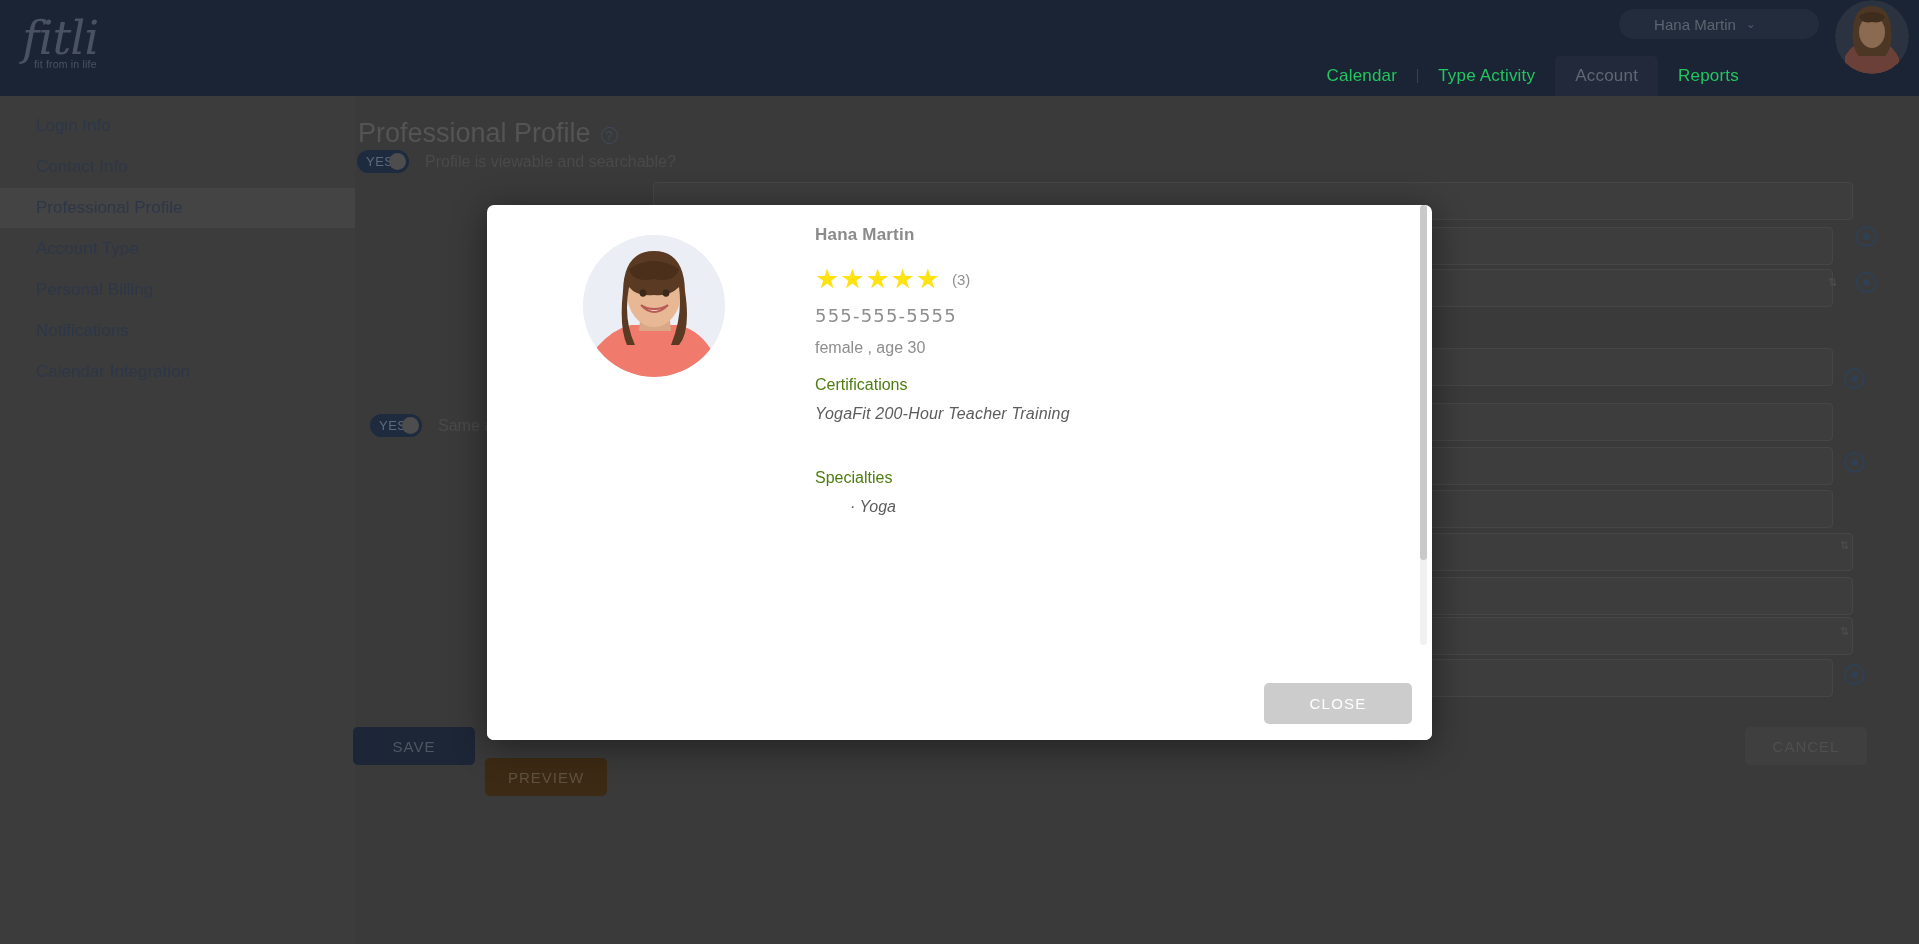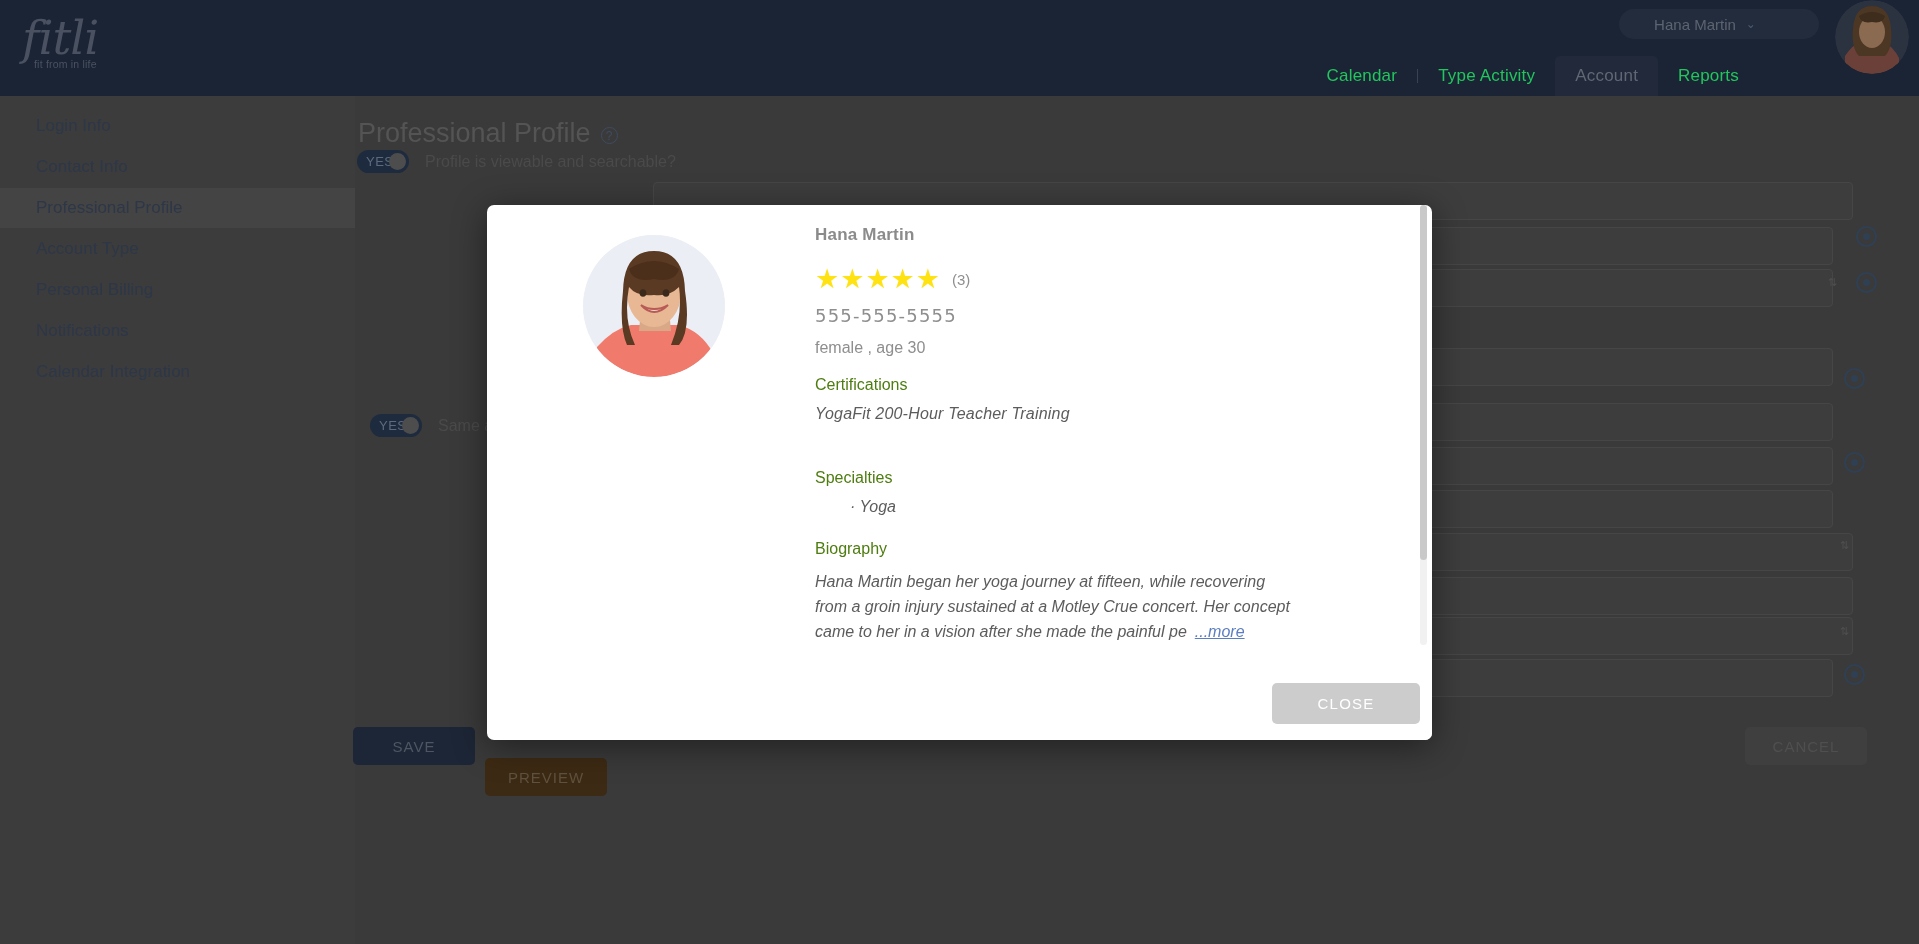--- a/index.html
+++ b/index.html
@@ -247,21 +247,21 @@
     background: #f1f1f1;
     border-radius: 4px;
   }
   .modal-scroll-thumb {
     position: absolute; left: 0; top: 0;
     width: 7px; height: 355px;
     background: #c9c9c9; border-radius: 4px;
   }
 
   .modal-footer {
-    position: absolute; left: 8px; bottom: 0;
+    position: absolute; left: 0; bottom: 0;
     width: 945px; height: 74px;
     background: #fff;
     display: flex; align-items: center; justify-content: flex-end;
     padding-right: 20px;
   }
   .btn-close {
     width: 148px; height: 41px;
     background: #cccccc; color: #ffffff;
     border: none; border-radius: 5px;
     font-size: 15px; letter-spacing: 1.2px;
@@ -451,26 +451,20 @@
           <div class="pdemo">female , age 30</div>
 
           <div class="sec-label">Certifications</div>
           <div class="sec-value">YogaFit 200-Hour Teacher Training</div>
 
           <div class="spacer-lg"></div>
 
           <div class="sec-label">Specialties</div>
           <div class="spec-item">· Yoga</div>
 
-          <div class="bio-block">
-            <div class="sec-label">Biography</div>
-            <div class="bio-text">
-              <span>Hana Martin began her yoga journey at fifteen, while recovering from a groin injury sustained at a Motley Crue concert. Her concept came to her in a vision after she made the painful pe</span><a class="more-link" href="#">...more</a>
-            </div>
-          </div>
 
         </div>
       </div>
     </div>
 
     <div class="modal-scroll">
       <div class="modal-scroll-thumb"></div>
     </div>
 
     <div class="modal-footer">

